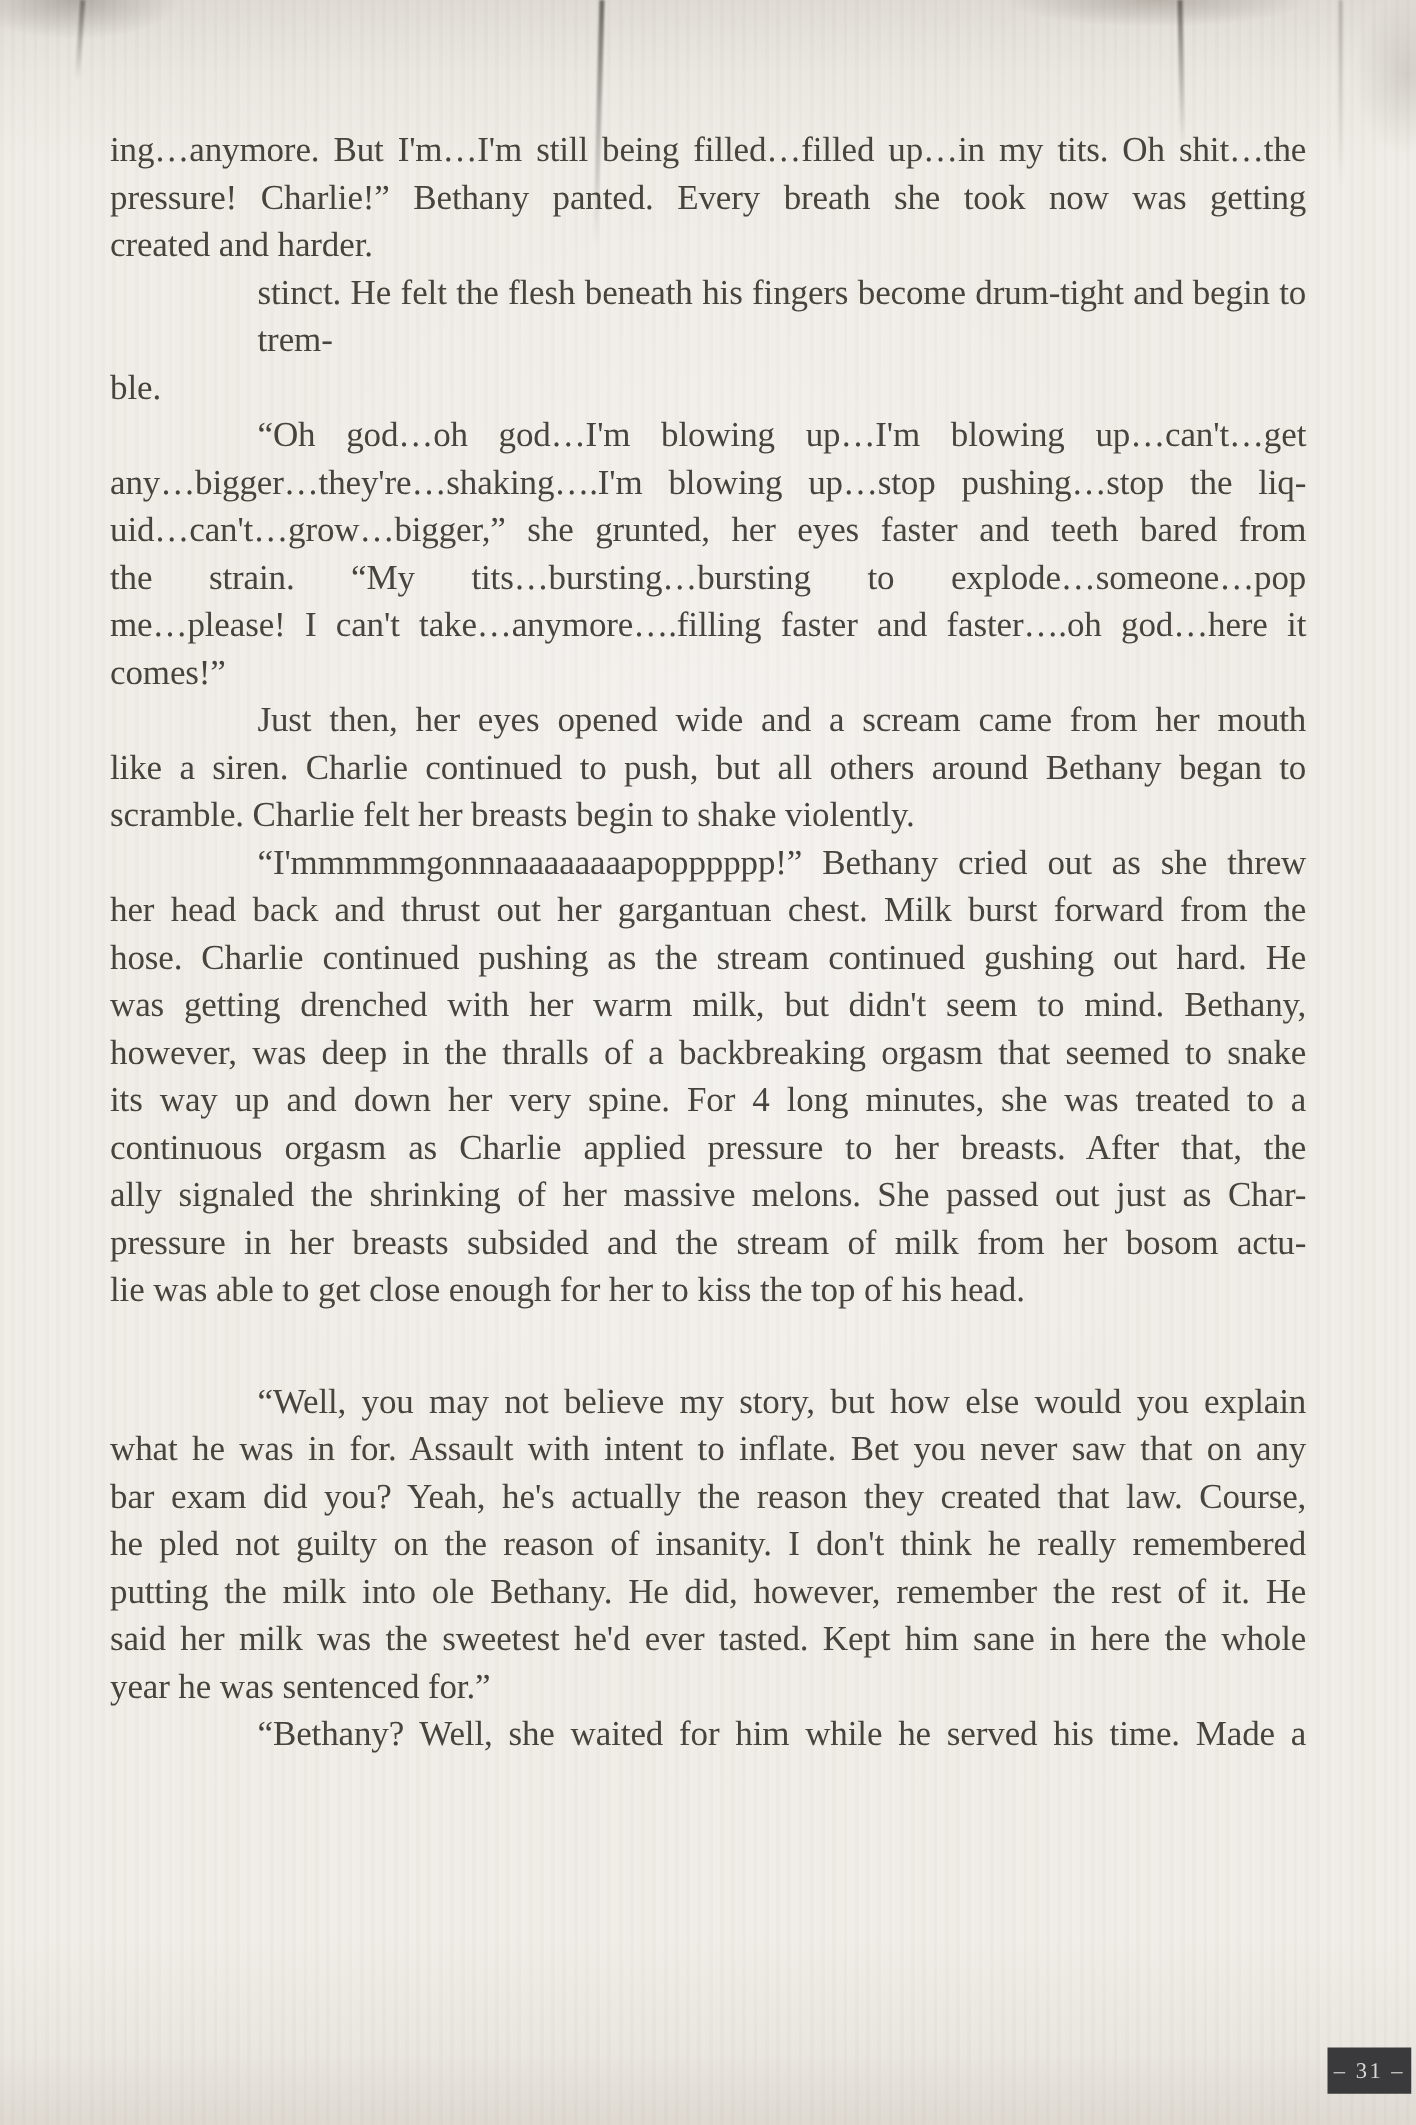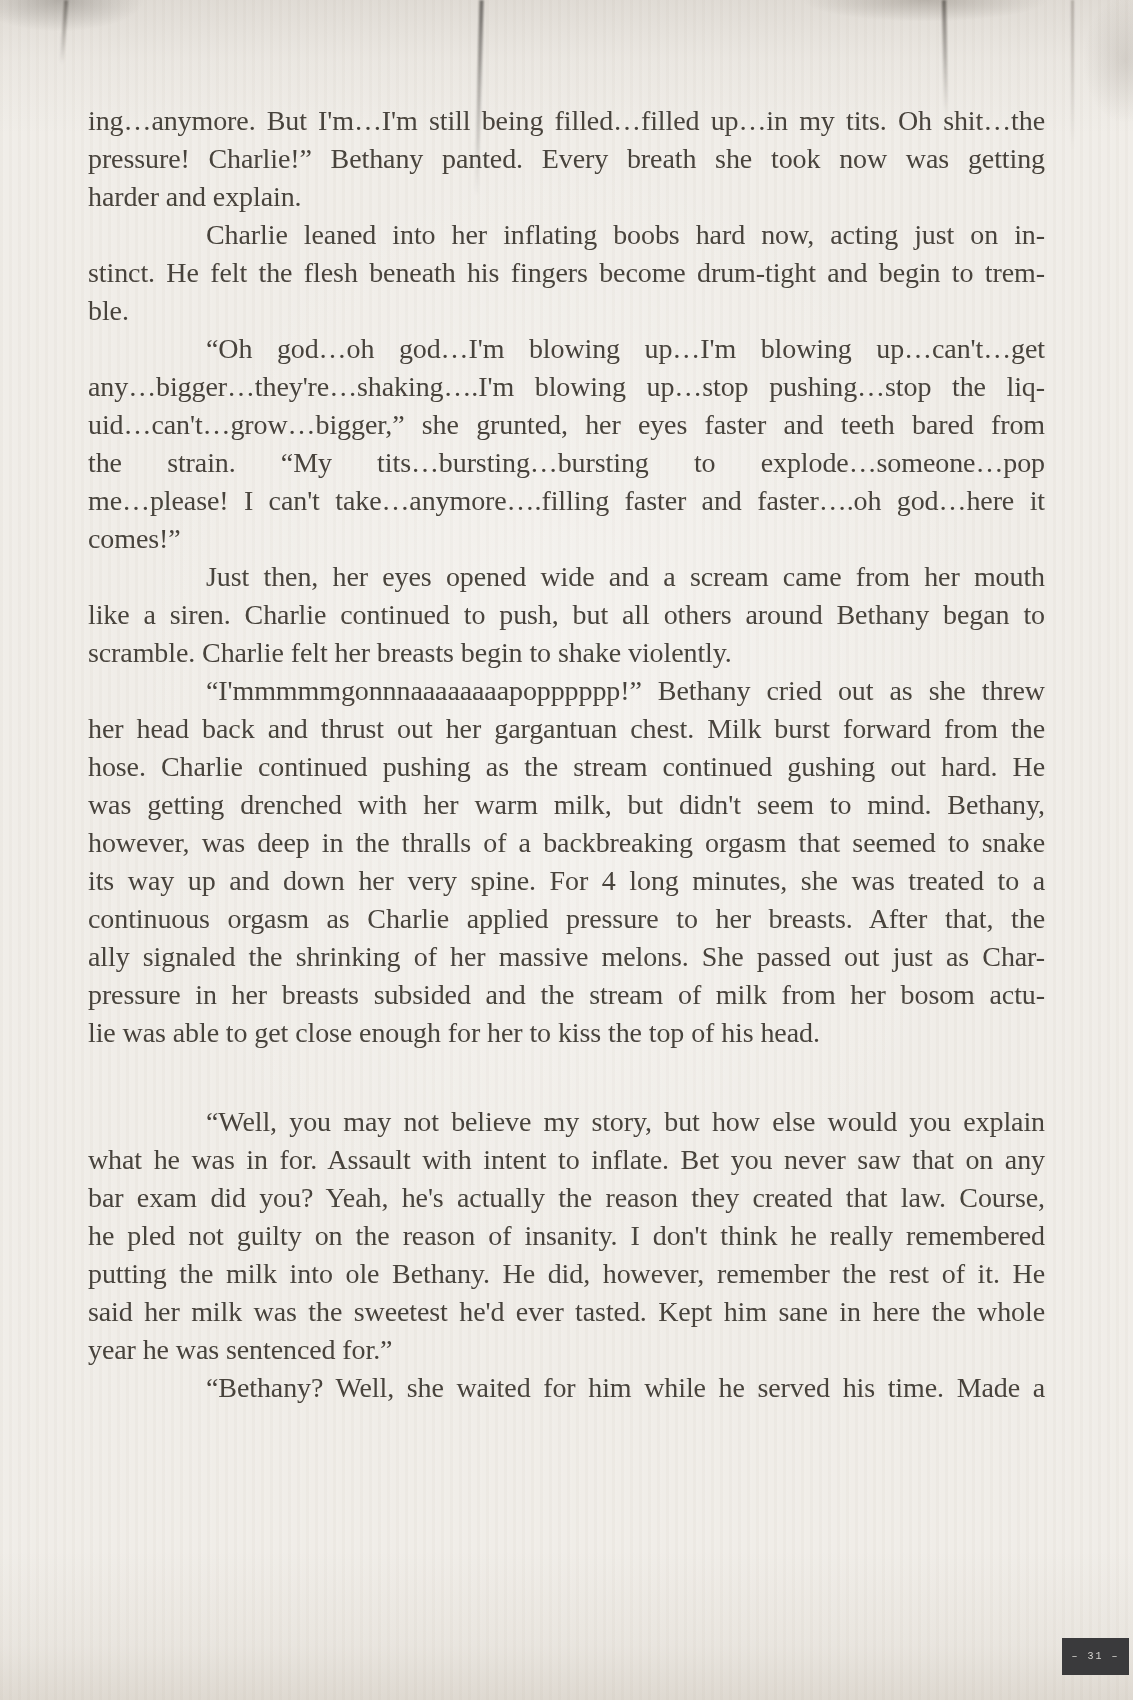--- a/index.html
+++ b/index.html
@@ -39,41 +39,40 @@
   .para { margin:0; }
   .para.gap { margin-top:51px; }
   .line { text-align:justify; text-align-last:justify; -moz-text-align-last:justify; }
   .line.last { text-align-last:left; -moz-text-align-last:left; }
   .para.indent .line:first-child { padding-left:118px; }
 
   .page-badge {
     position:absolute; left:1062px; top:1638px; width:67px; height:37px;
     background:#3a3a3c;
     display:flex; align-items:center; justify-content:center;
-    font-family:Liberation Mono, monospace;
-    font-size:10px; letter-spacing:2px; color:#d9d8d4;
+    font-family:Liberation Serif, serif;
+    font-size:18px; letter-spacing:2px; color:#d9d8d4;
   }
 </style>
 </head>
 <body>
 
 <div class="page">
   <div class="crease crease-1"></div>
   <div class="crease crease-2"></div>
   <div class="crease crease-3"></div>
   <div class="crease crease-4"></div>
 
   <div class="text-block">
       <div class="para">
         <div class="line">ing…anymore. But I'm…I'm still being filled…filled up…in my tits. Oh shit…the</div>
         <div class="line">pressure! Charlie!” Bethany panted. Every breath she took now was getting</div>
-        <div class="line last">harder and explain.</div>
+        <div class="line last">created and harder.</div>
       </div>
       <div class="para indent">
-        <div class="line">Charlie leaned into her inflating boobs hard now, acting just on in-</div>
         <div class="line">stinct. He felt the flesh beneath his fingers become drum-tight and begin to trem-</div>
         <div class="line last">ble.</div>
       </div>
       <div class="para indent">
         <div class="line">“Oh god…oh god…I'm blowing up…I'm blowing up…can't…get</div>
         <div class="line">any…bigger…they're…shaking….I'm blowing up…stop pushing…stop the liq-</div>
         <div class="line">uid…can't…grow…bigger,” she grunted, her eyes faster and teeth bared from</div>
         <div class="line">the strain. “My tits…bursting…bursting to explode…someone…pop</div>
         <div class="line">me…please! I can't take…anymore….filling faster and faster….oh god…here it</div>
         <div class="line last">comes!”</div>

